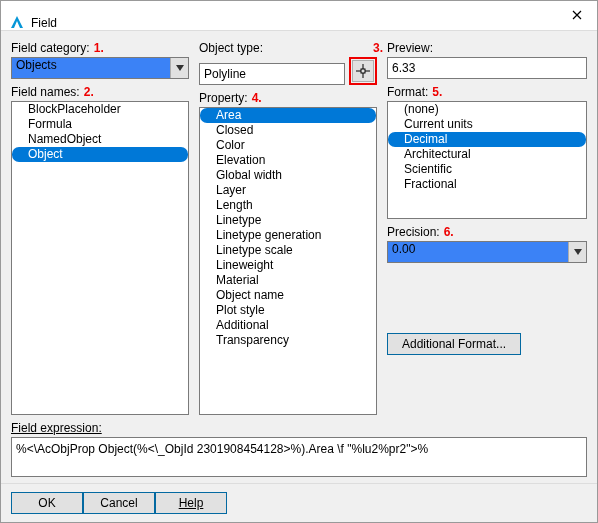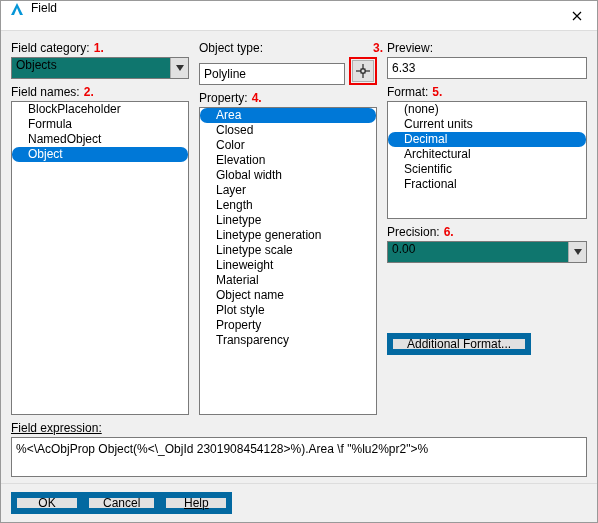--- a/index.html
+++ b/index.html
@@ -1,44 +1,44 @@
 <!DOCTYPE html>
 <html><head>
 <meta charset="utf-8">
 <style>
 * { box-sizing: border-box; font-family: "Segoe UI", Tahoma, sans-serif; font-size: 12px; }
 body { margin: 0; background: #fff; }
 .window { width: 598px; height: 523px; background: #f0f0f0; border: 1px solid #999; display: flex; flex-direction: column; }
-.titlebar { height: 30px; background: #fff; display: flex; align-items: flex-start; padding: 0 0 0 8px; border-bottom: 1px solid #ddd; }
+.titlebar { height: 30px; background: #fff; display: flex; align-items: flex-end; padding: 0 0 0 8px; border-bottom: 1px solid #ddd; }
 .titlebar .logo { width: 16px; height: 16px; margin-right: 6px; display: inline-flex; align-items: center; }
 .titlebar .title { flex: 1; }
 .titlebar .close { width: 40px; height: 30px; display: flex; align-items: center; justify-content: center; }
 .titlebar .close svg { width: 10px; height: 10px; }
 .content { flex: 1; padding: 10px 10px 6px 10px; display: flex; flex-direction: row; gap: 10px; }
 .col1 { width: 178px; display: flex; flex-direction: column; }
 .col2 { width: 178px; display: flex; flex-direction: column; }
 .col3 { flex: 1; display: flex; flex-direction: column; }
 .lblrow { display: flex; align-items: baseline; gap: 4px; margin-bottom: 2px; }
 .lbl { color: #000; }
 .lbl-u { text-decoration: underline; text-decoration-color: #000; }
 .ann { color: #e00; font-weight: bold; }
-select.combo, .combo-fake { width: 100%; height: 22px; border: 1px solid #7a7a7a; background: #0f766e; padding: 0 4px; }
+select.combo, .combo-fake { width: 100%; height: 22px; border: 1px solid #7a7a7a; background: #3b82f6; padding: 0 4px; }
 .combo-wrap { position: relative; }
 .combo-btn { position: absolute; right: 1px; top: 1px; bottom: 1px; width: 18px; background: #e1e1e1; border-left: 1px solid #adadad; display: flex; align-items: center; justify-content: center; }
 .combo-btn svg { width: 8px; height: 6px; }
 .input { width: 100%; height: 22px; border: 1px solid #7a7a7a; background: #fff; padding: 0 4px; }
 .listbox { width: 100%; border: 1px solid #7a7a7a; background: #fff; overflow: hidden; }
 .listbox .item { padding: 0 16px; line-height: 15px; height: 15px; white-space: nowrap; }
 .listbox .item.sel { background: #0078d7; color: #fff; border-radius: 7px; }
 .obj-row { display: flex; gap: 4px; align-items: flex-end; }
 .obj-row .input { flex: 1; }
 .pickbtn-wrap { border: 2px solid #e00; padding: 1px; }
 .pickbtn { width: 22px; height: 22px; border: 1px solid #adadad; background: #e1e1e1; display: flex; align-items: center; justify-content: center; }
 .pickbtn svg { width: 14px; height: 14px; }
-.btn { height: 22px; border: 6px solid #0369a1; background: #e1e1e1; padding: 0 14px; display: inline-flex; align-items: center; justify-content: center; }
+.btn { height: 22px; border: 1px solid #0369a1; background: #e1e1e1; padding: 0 14px; display: inline-flex; align-items: center; justify-content: center; }
 .bottom { padding: 0 10px 6px 10px; }
 .expr-lbl { margin-bottom: 2px; text-decoration: underline; }
 .expr-box { width: 100%; height: 40px; border: 1px solid #7a7a7a; background: #fff; padding: 4px; overflow: hidden; }
 .dlg-btns { display: flex; justify-content: flex-start; padding: 8px 10px; border-top: 1px solid #ddd; background: #f0f0f0; }
 .mt4 { margin-top: 6px; }
 .fill { flex: 1; }
 .addfmt-row { margin-top: 70px; }
 </style>
 </head>
 <body>
@@ -113,21 +113,21 @@
           <div class="item">Global width</div>
           <div class="item">Layer</div>
           <div class="item">Length</div>
           <div class="item">Linetype</div>
           <div class="item">Linetype generation</div>
           <div class="item">Linetype scale</div>
           <div class="item">Lineweight</div>
           <div class="item">Material</div>
           <div class="item">Object name</div>
           <div class="item">Plot style</div>
-          <div class="item">Property</div>
+          <div class="item">Additional</div>
           <div class="item">Transparency</div>
         </div>
     </div>
 
     <div class="col3">
       <div class="lblrow">
         <span class="lbl"><span>Preview:</span></span>
       </div>
       <input class="input" readonly="" value="6.33" style="">
       <div class="lblrow mt4">

